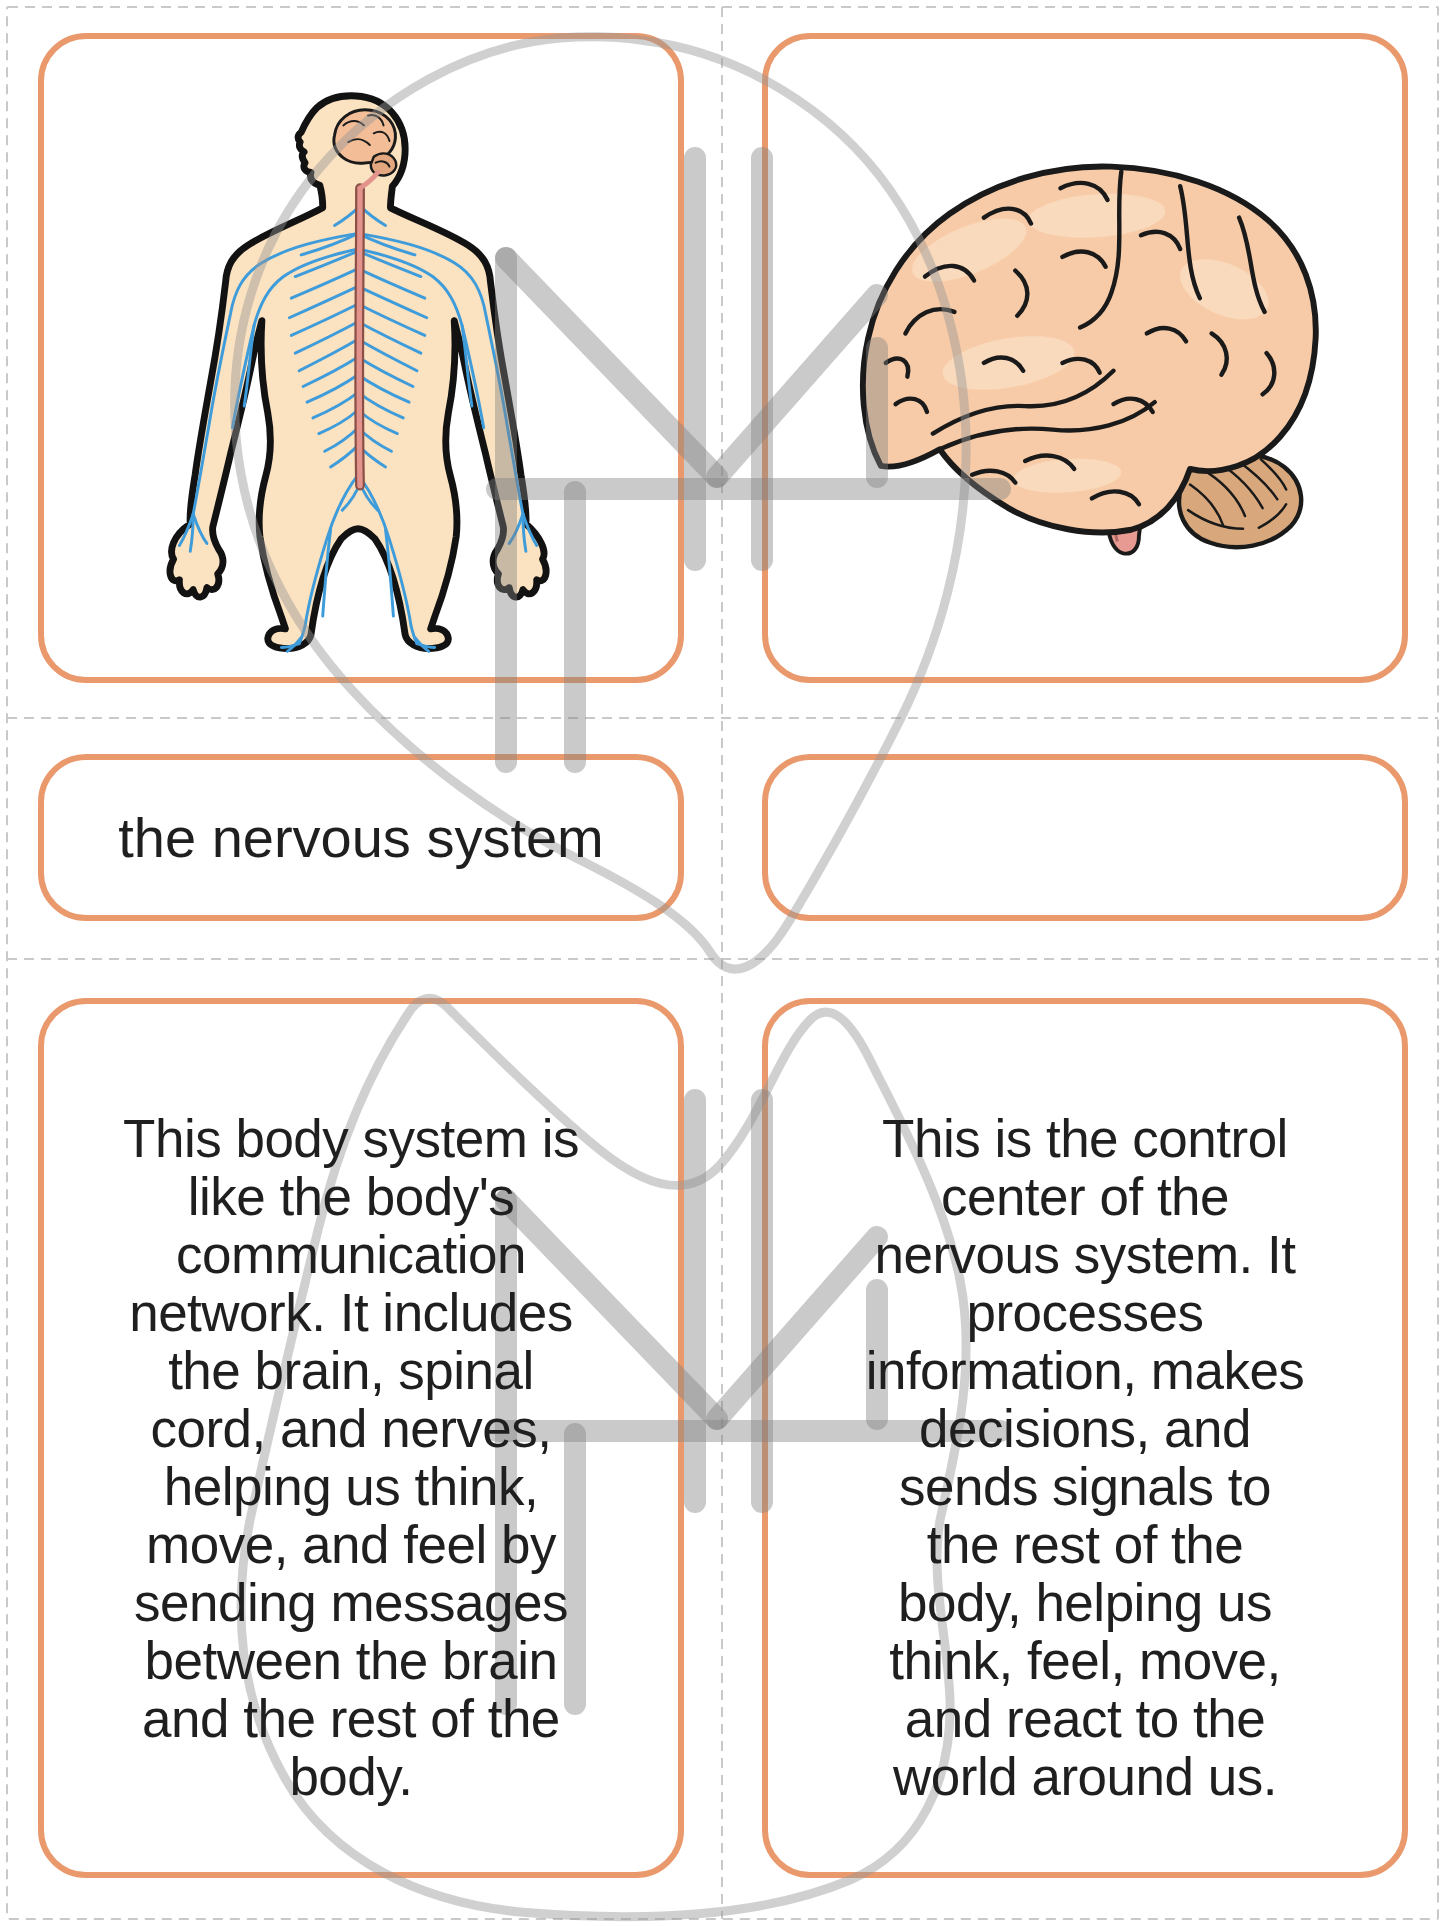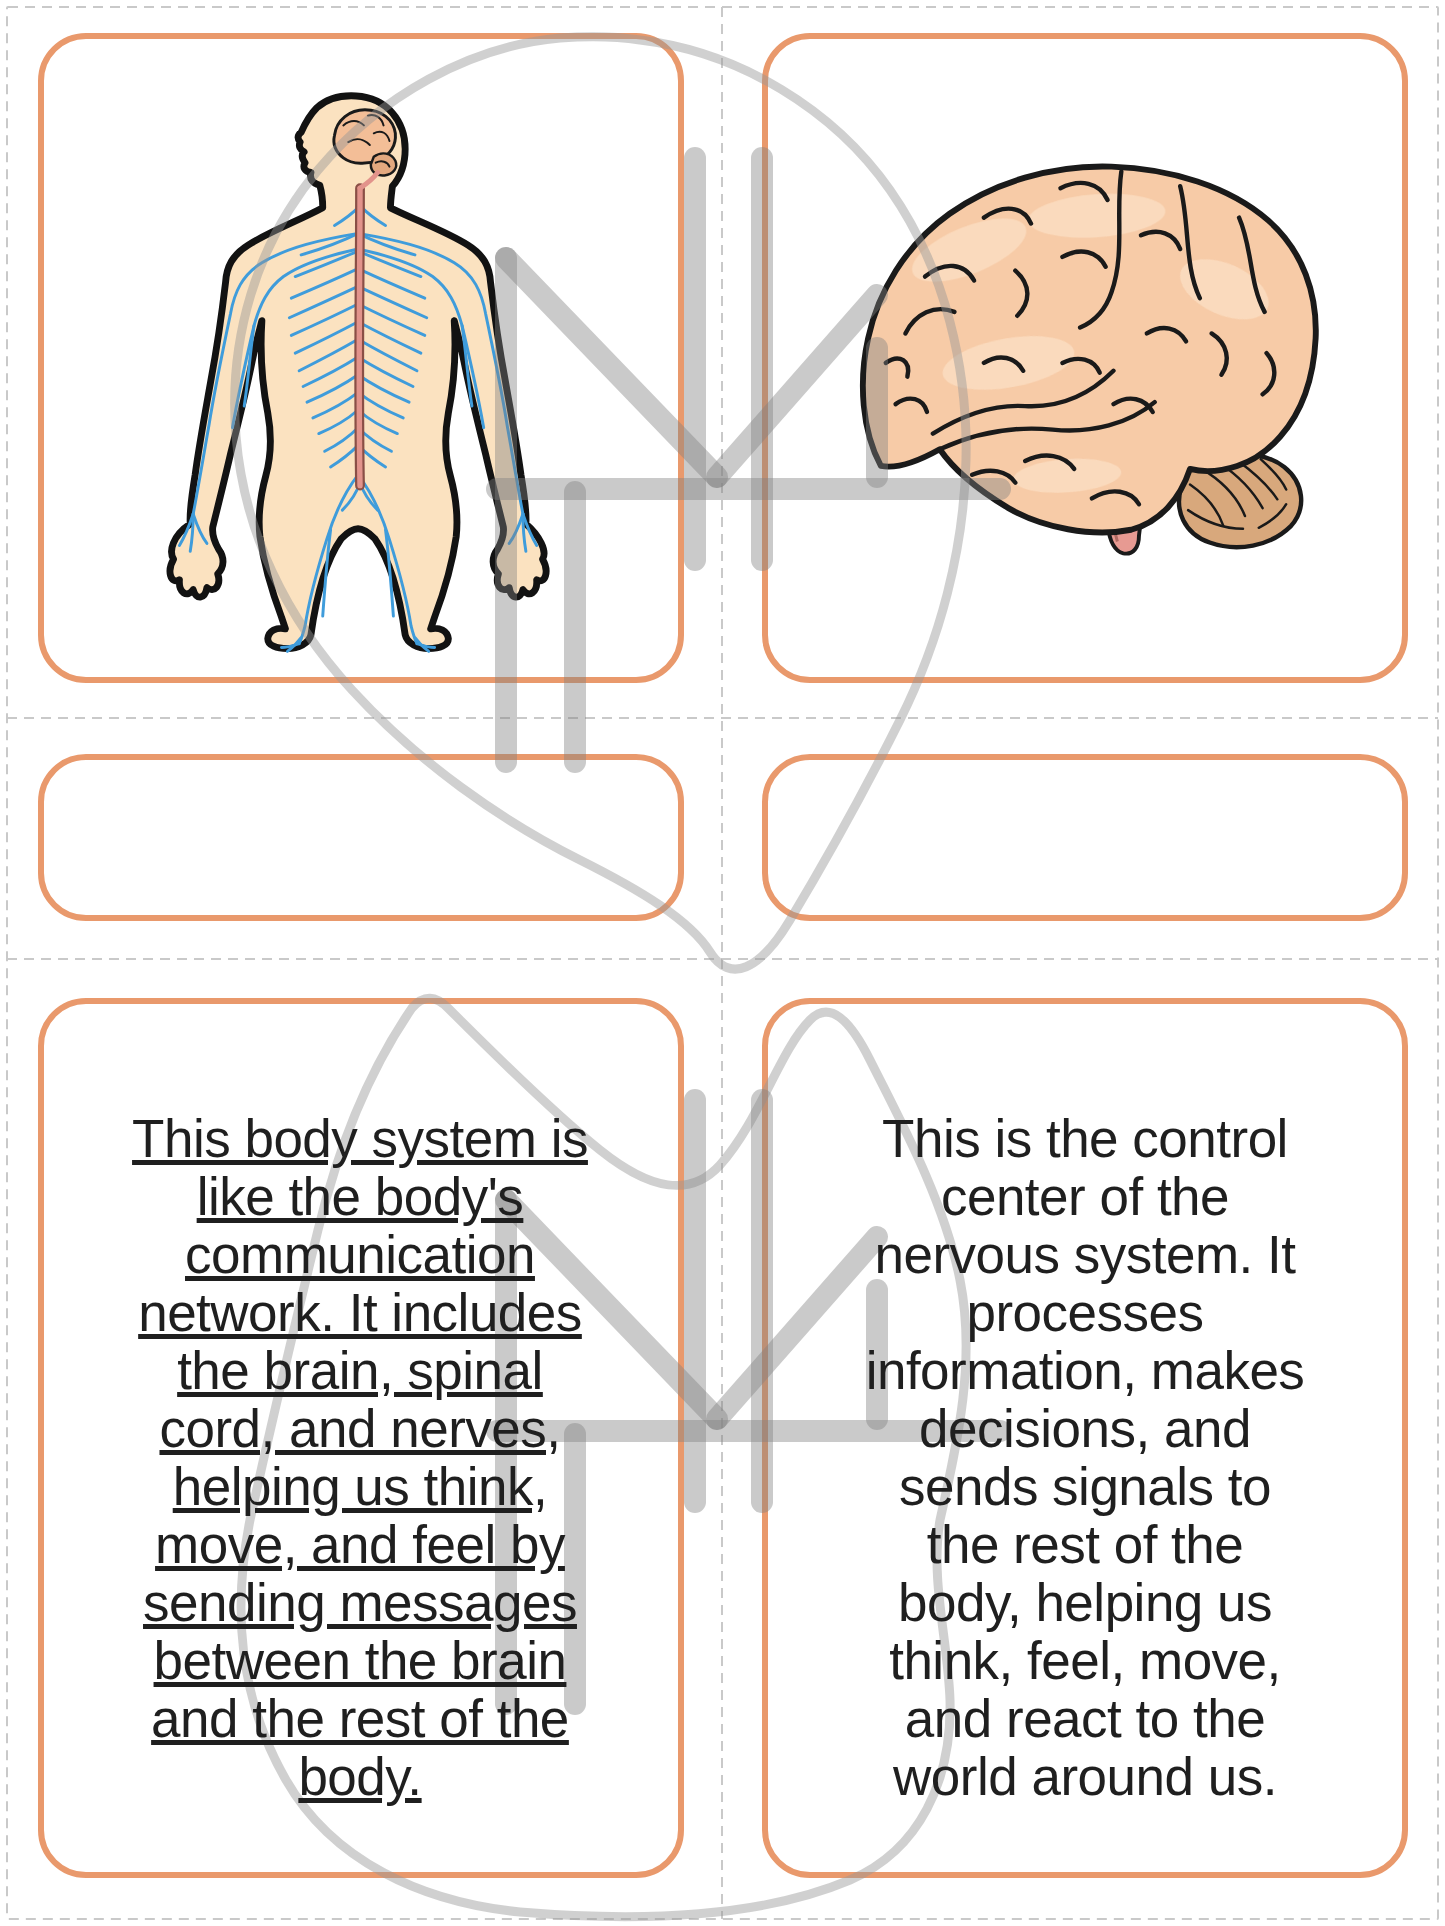--- a/index.html
+++ b/index.html
@@ -27,21 +27,21 @@
     position:absolute;display:flex;align-items:center;justify-content:center;
     text-align:center;white-space:pre-line;
   }
   #label-left-text {left:38px;top:754px;width:646px;height:167px;font-size:56px;}
   #label-right-text{left:762px;top:754px;width:646px;height:167px;font-size:76px;}
   .desc-text{
     position:absolute;display:flex;align-items:center;justify-content:center;
     text-align:center;white-space:pre-line;
     font-size:53px;line-height:58px;letter-spacing:-0.5px;
   }
-  #desc-left-text {left:37px;top:1038px;width:646px;height:840px;text-decoration:underline;}
+  #desc-left-text {left:28px;top:1038px;width:646px;height:840px;}
   #desc-right-text{left:762px;top:1038px;width:646px;height:840px;}
 </style>
 </head>
 <body>
 
 <div class="page">
 
   <svg class="layer cutlines" viewBox="0 0 1445 1926" width="1445" height="1926">
     <g stroke="#c9c9c9" stroke-width="2" stroke-dasharray="10 7" fill="none">
       <rect x="7" y="7" width="1431" height="1912" rx="1"></rect>
@@ -313,20 +313,21 @@
       <path d="M 497 489 L 1000 489"></path>
       <path d="M 506 258 L 717 477"></path>
       <path d="M 717 477 L 877 295"></path>
       <path d="M 877 348 L 877 477"></path>
       <path d="M 695 158 L 695 560"></path>
       <path d="M 762 158 L 762 560"></path>
     </g>
   </svg>
 
   <div class="layer textlayer">
+    <div class="label-text" id="label-left-text">the nervous system</div>
     <div class="desc-text" id="desc-left-text">This body system is
 like the body's
 communication
 network. It includes
 the brain, spinal
 cord, and nerves,
 helping us think,
 move, and feel by
 sending messages
 between the brain

